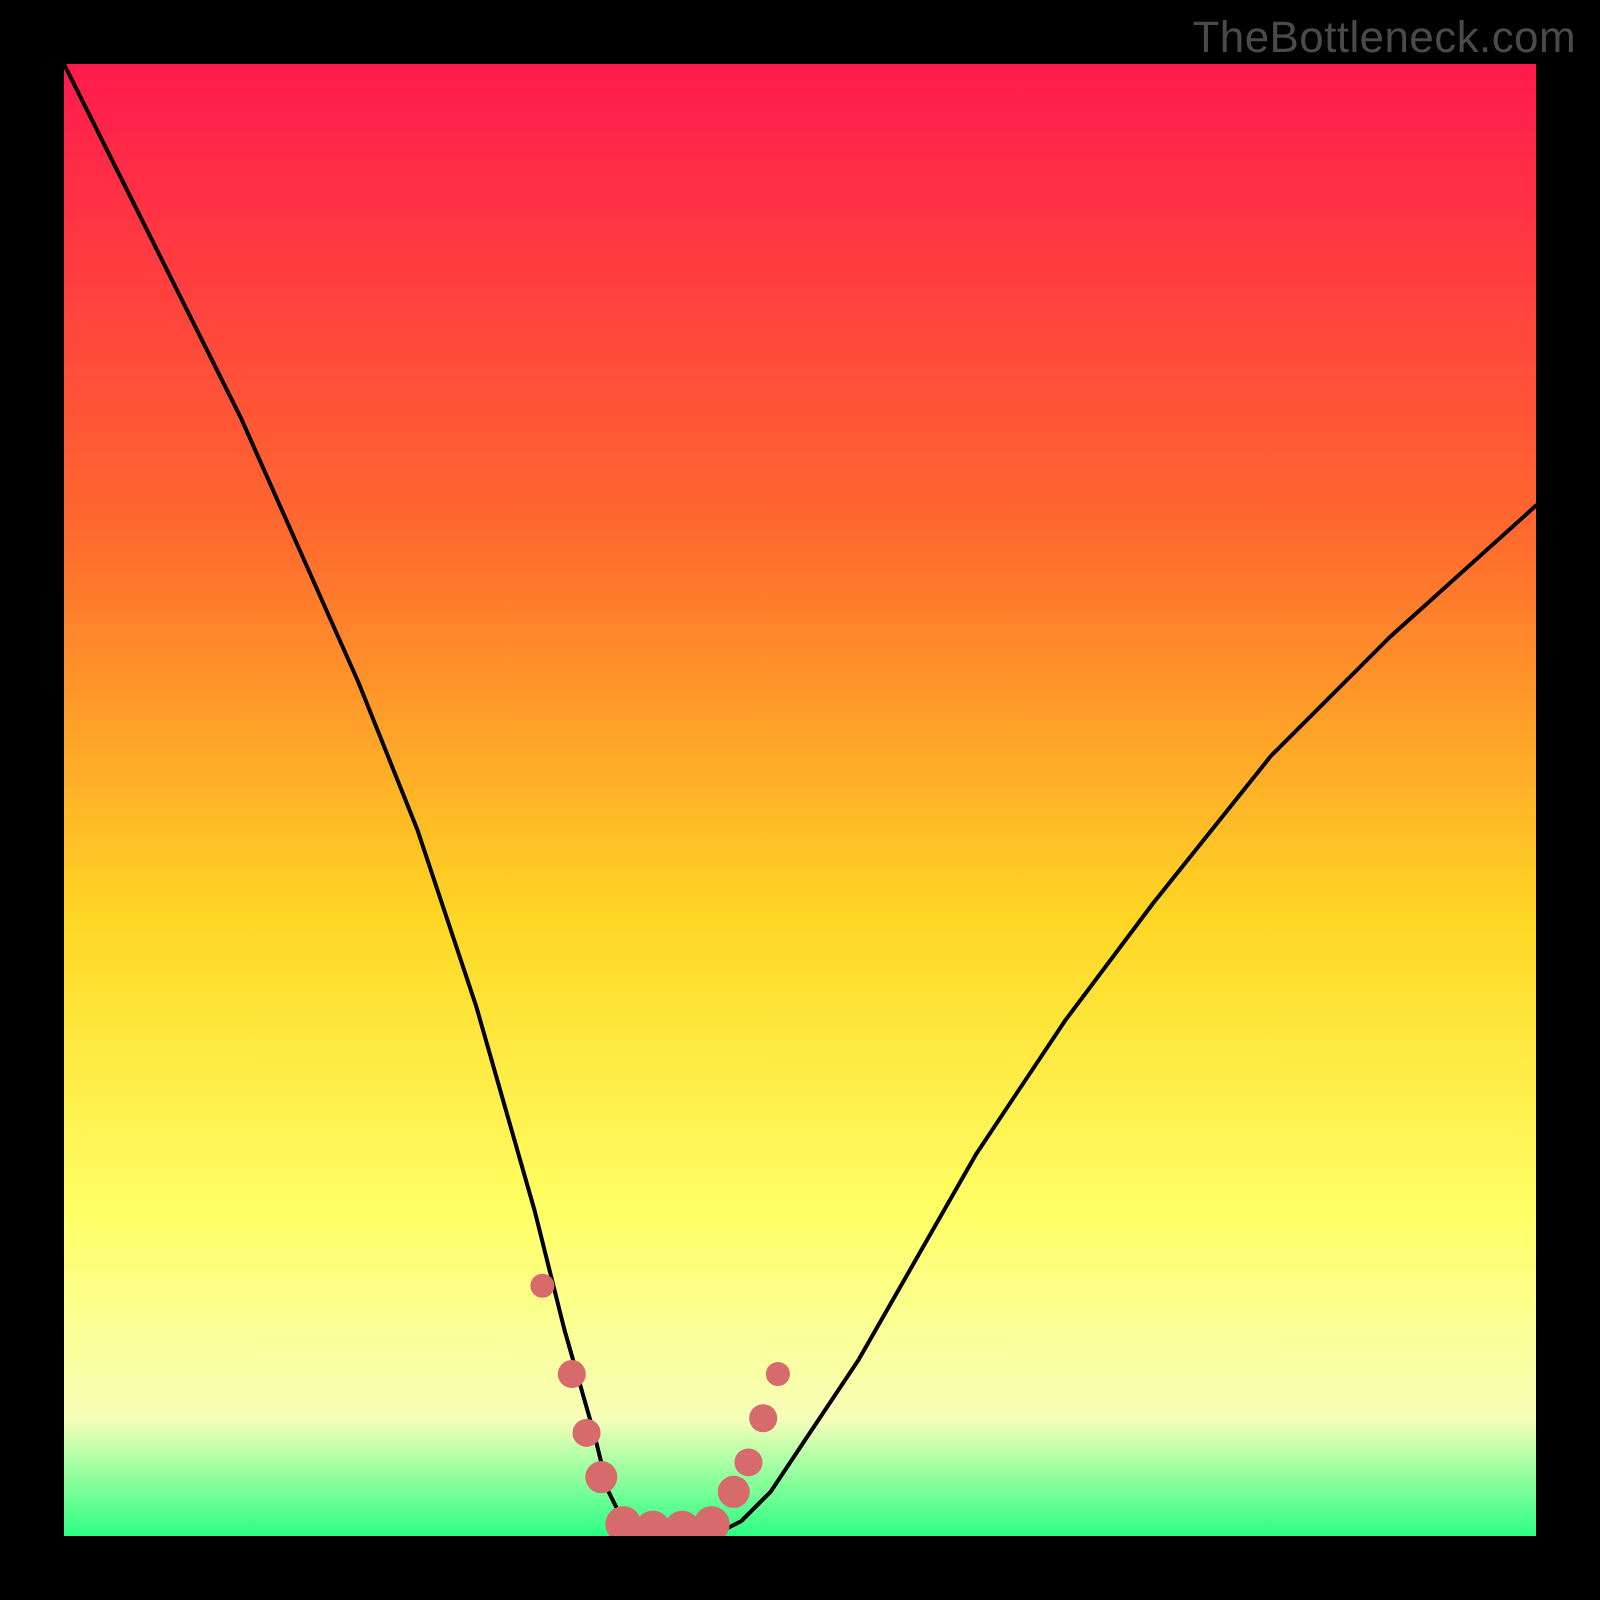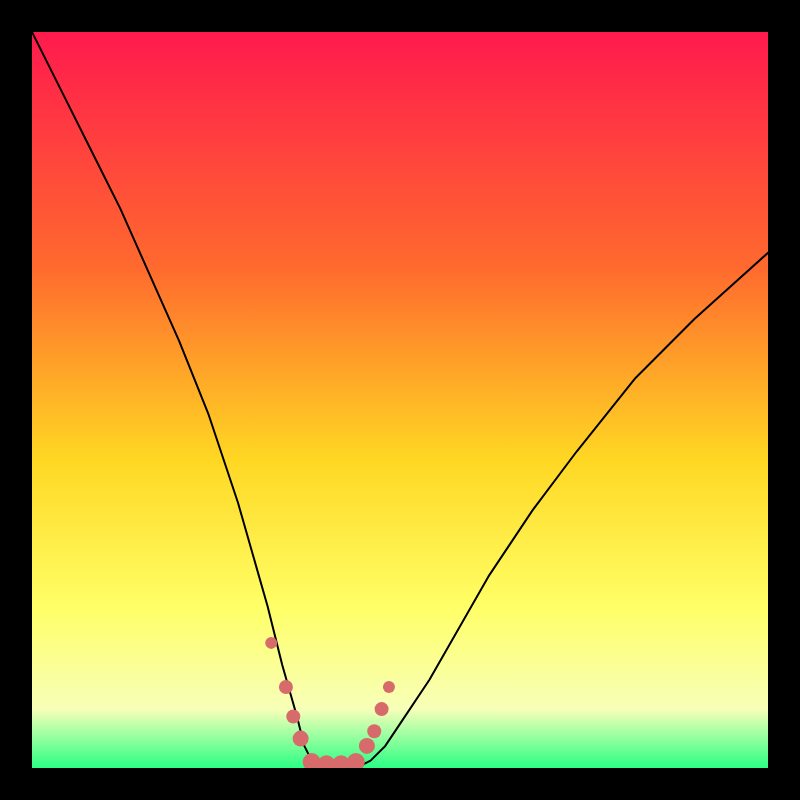--- a/index.html
+++ b/index.html
@@ -38,20 +38,21 @@
     position: absolute;
     left: 0;
     top: 0;
   }
 </style>
 </head>
 <body>
 
 <div class="frame">
 
+  <div class="watermark">TheBottleneck.com</div>
 
   <div class="plot-area">
 
     <svg width="736" height="736" viewBox="0 0 736 736" preserveAspectRatio="none">
       <defs>
         <linearGradient id="bg-grad" x1="0" y1="0" x2="0" y2="1">
           <stop offset="0%" stop-color="#ff1a4d"></stop>
           <stop offset="32%" stop-color="#ff6a2e"></stop>
           <stop offset="58%" stop-color="#ffd723"></stop>
           <stop offset="78%" stop-color="#ffff66"></stop>

